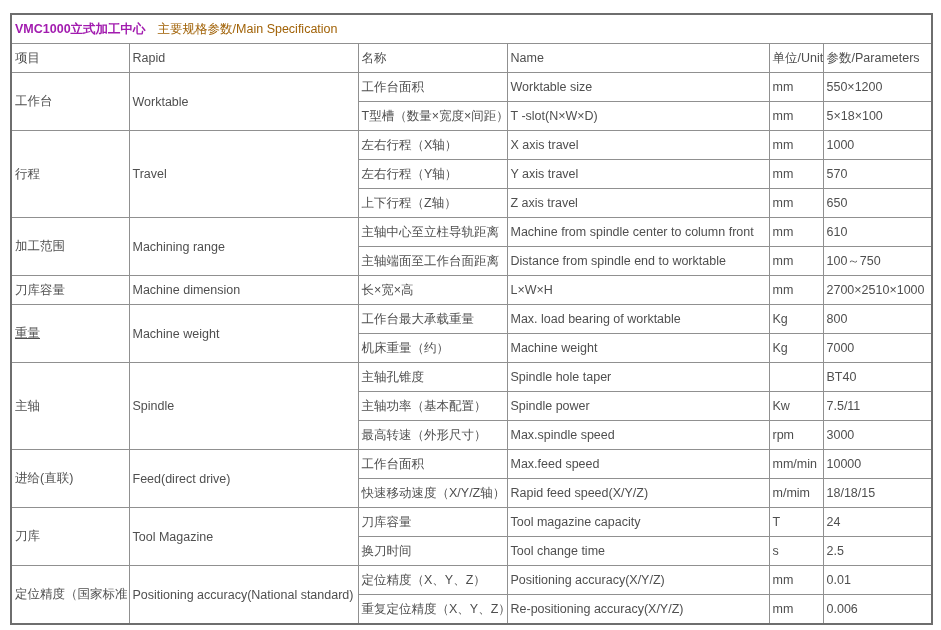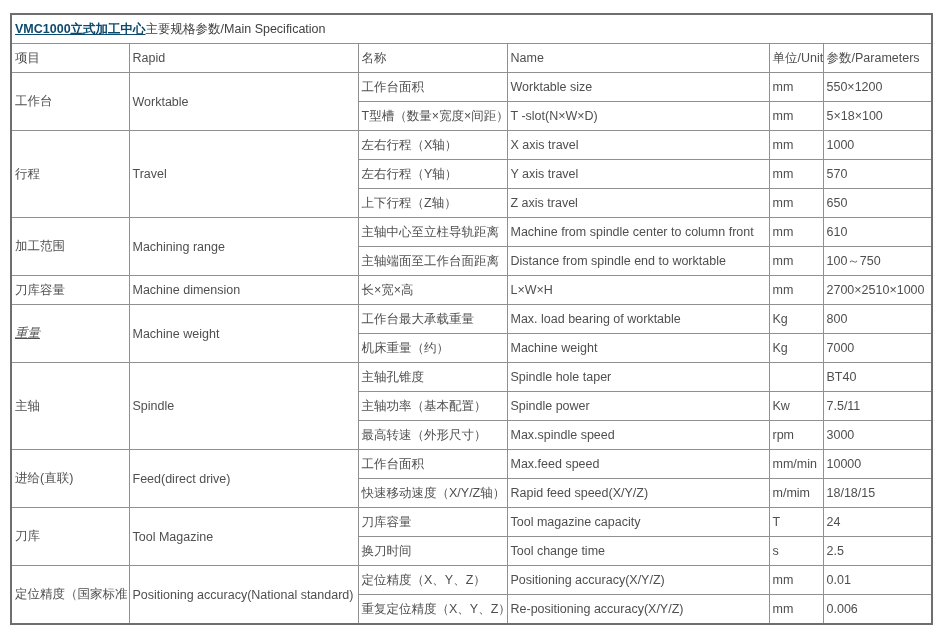--- a/index.html
+++ b/index.html
@@ -17,24 +17,24 @@
     border:1px solid #909090;
     height:28px;
     padding:0 2px 0 3px;
     font-size:12.5px;
     color:#4f4f4f;
     vertical-align:middle;
     overflow:hidden;
     white-space:nowrap;
   }
   td.title-cell{padding-left:4px;}
-  .title-bold{font-weight:bold;color:#0c4a6e;text-decoration:underline;}
-  .title-rest{color:#404040;}
+  .title-bold{font-weight:bold;color:#a21caf;}
+  .title-rest{color:#a16207;margin-left:12px;}
   .muted{color:#a3a3a3;}
-  .u{text-decoration:underline;font-style:italic;}
+  .u{text-decoration:underline;}
 </style>
 </head>
 <body>
 
 <table class="spec">
   <colgroup>
     <col style="width:118px">
     <col style="width:229px">
     <col style="width:149px">
     <col style="width:262px">

